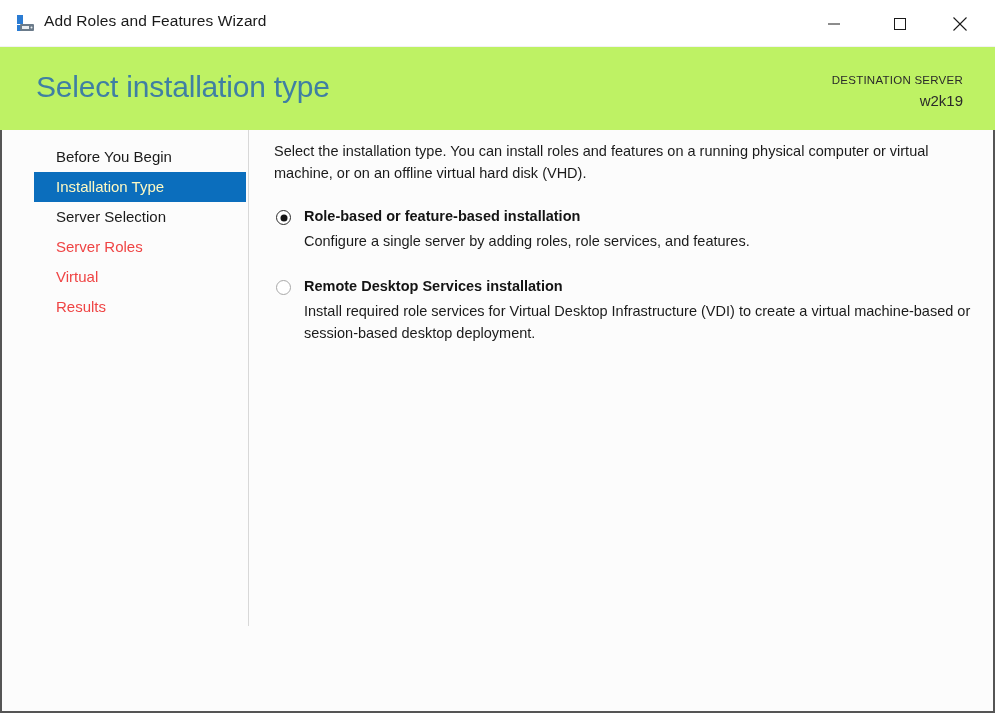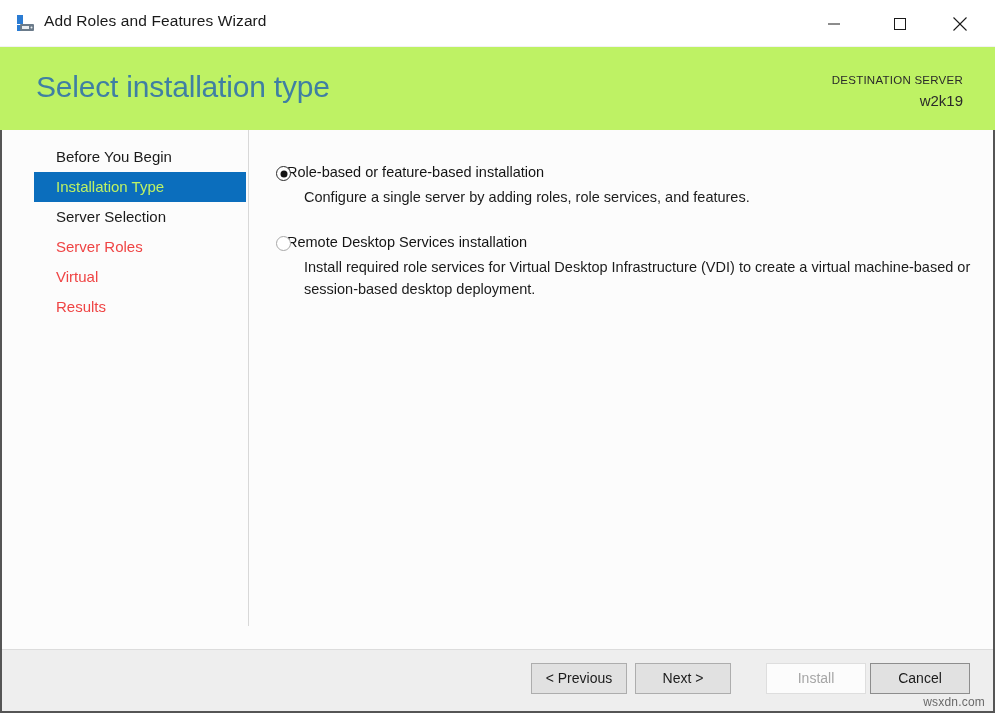--- a/index.html
+++ b/index.html
@@ -134,21 +134,21 @@
     height: 30px;
     line-height: 30px;
     padding-left: 22px;
     font-size: 15px;
     color: #1b1b1b;
     white-space: nowrap;
     cursor: default;
   }
   .nav-item.active {
     background: #0b6ebd;
-    color: #bef264;
+    color: #fef9c3;
   }
   .nav-item.disabled {
     color: #ef4444;
   }
   .nav-divider {
     position: absolute;
     left: 246px;
     top: 0px;
     width: 1px;
     height: 496px;
@@ -196,23 +196,23 @@
     transform: translate(-50%, -50%);
     width: 7px;
     height: 7px;
     border-radius: 50%;
     background: #141414;
   }
   .radio.unchecked {
     border: 1.4px solid #a8a8a8;
   }
   .option-title {
-    margin-left: 13px;
+    margin-left: 30px;
     font-size: 14.5px;
-    font-weight: normal;
+    font-weight: bold;
     color: #141414;
     line-height: 20px;
     white-space: nowrap;
   }
   .option-desc {
     margin-left: 30px;
     margin-top: 4px;
     font-size: 14.5px;
     line-height: 22px;
     color: #1b1b1b;
@@ -312,36 +312,30 @@
       <div class="nav-item active">Installation Type</div>
       <div class="nav-item">Server Selection</div>
       <div class="nav-item disabled">Server Roles</div>
       <div class="nav-item disabled">Virtual</div>
       <div class="nav-item disabled">Results</div>
     </div>
 
     <div class="nav-divider"></div>
 
     <div class="content">
+      <div class="intro">Select the installation type. You can install roles and features on a running physical computer or virtual machine, or on an offline virtual hard disk (VHD).</div>
 
       <div class="option-block">
         <span class="radio checked"></span>
         <div class="option-title">Role-based or feature-based installation</div>
         <div class="option-desc">Configure a single server by adding roles, role services, and features.</div>
       </div>
 
       <div class="option-block second">
         <span class="radio unchecked"></span>
         <div class="option-title">Remote Desktop Services installation</div>
         <div class="option-desc">Install required role services for Virtual Desktop Infrastructure (VDI) to create a virtual machine-based or session-based desktop deployment.</div>
       </div>
     </div>
   </div>
 
-  <div class="footer">
-    <button class="btn btn-previous">&lt; Previous</button>
-    <button class="btn btn-next">Next &gt;</button>
-    <button class="btn btn-install" disabled="">Install</button>
-    <button class="btn btn-cancel">Cancel</button>
-    <div class="watermark">wsxdn.com</div>
-  </div>
 
 </div>
 
 </body></html>

